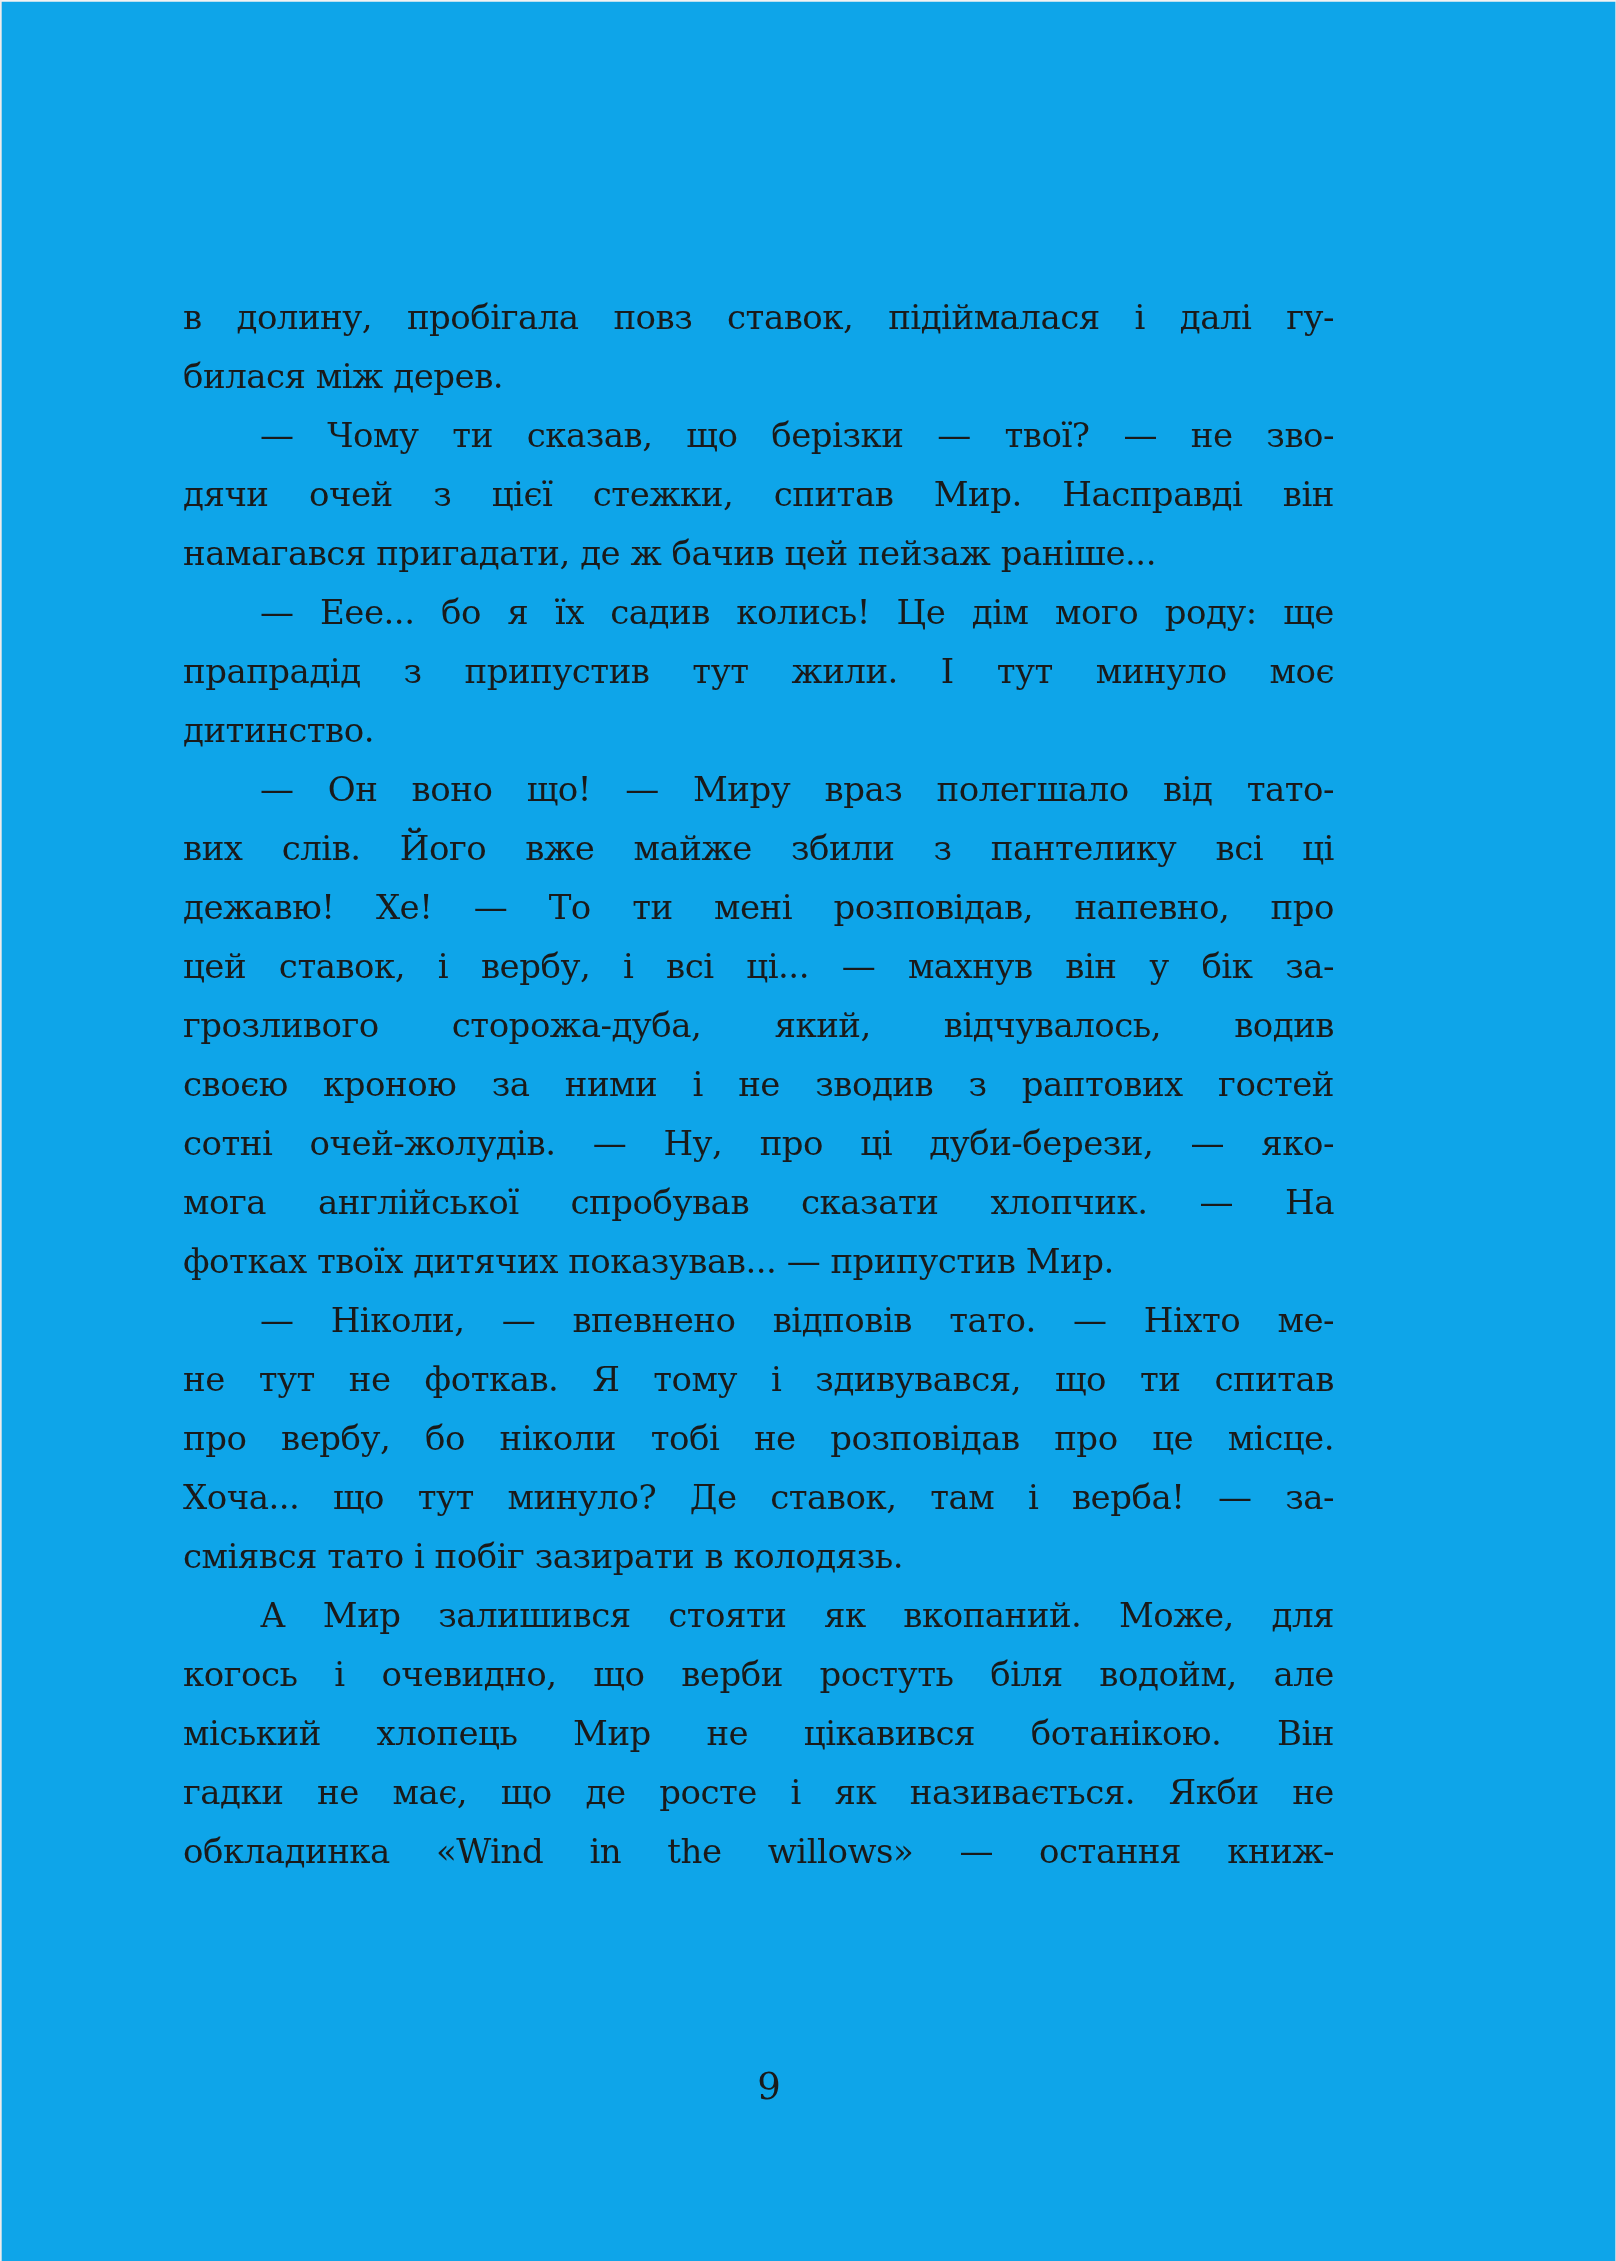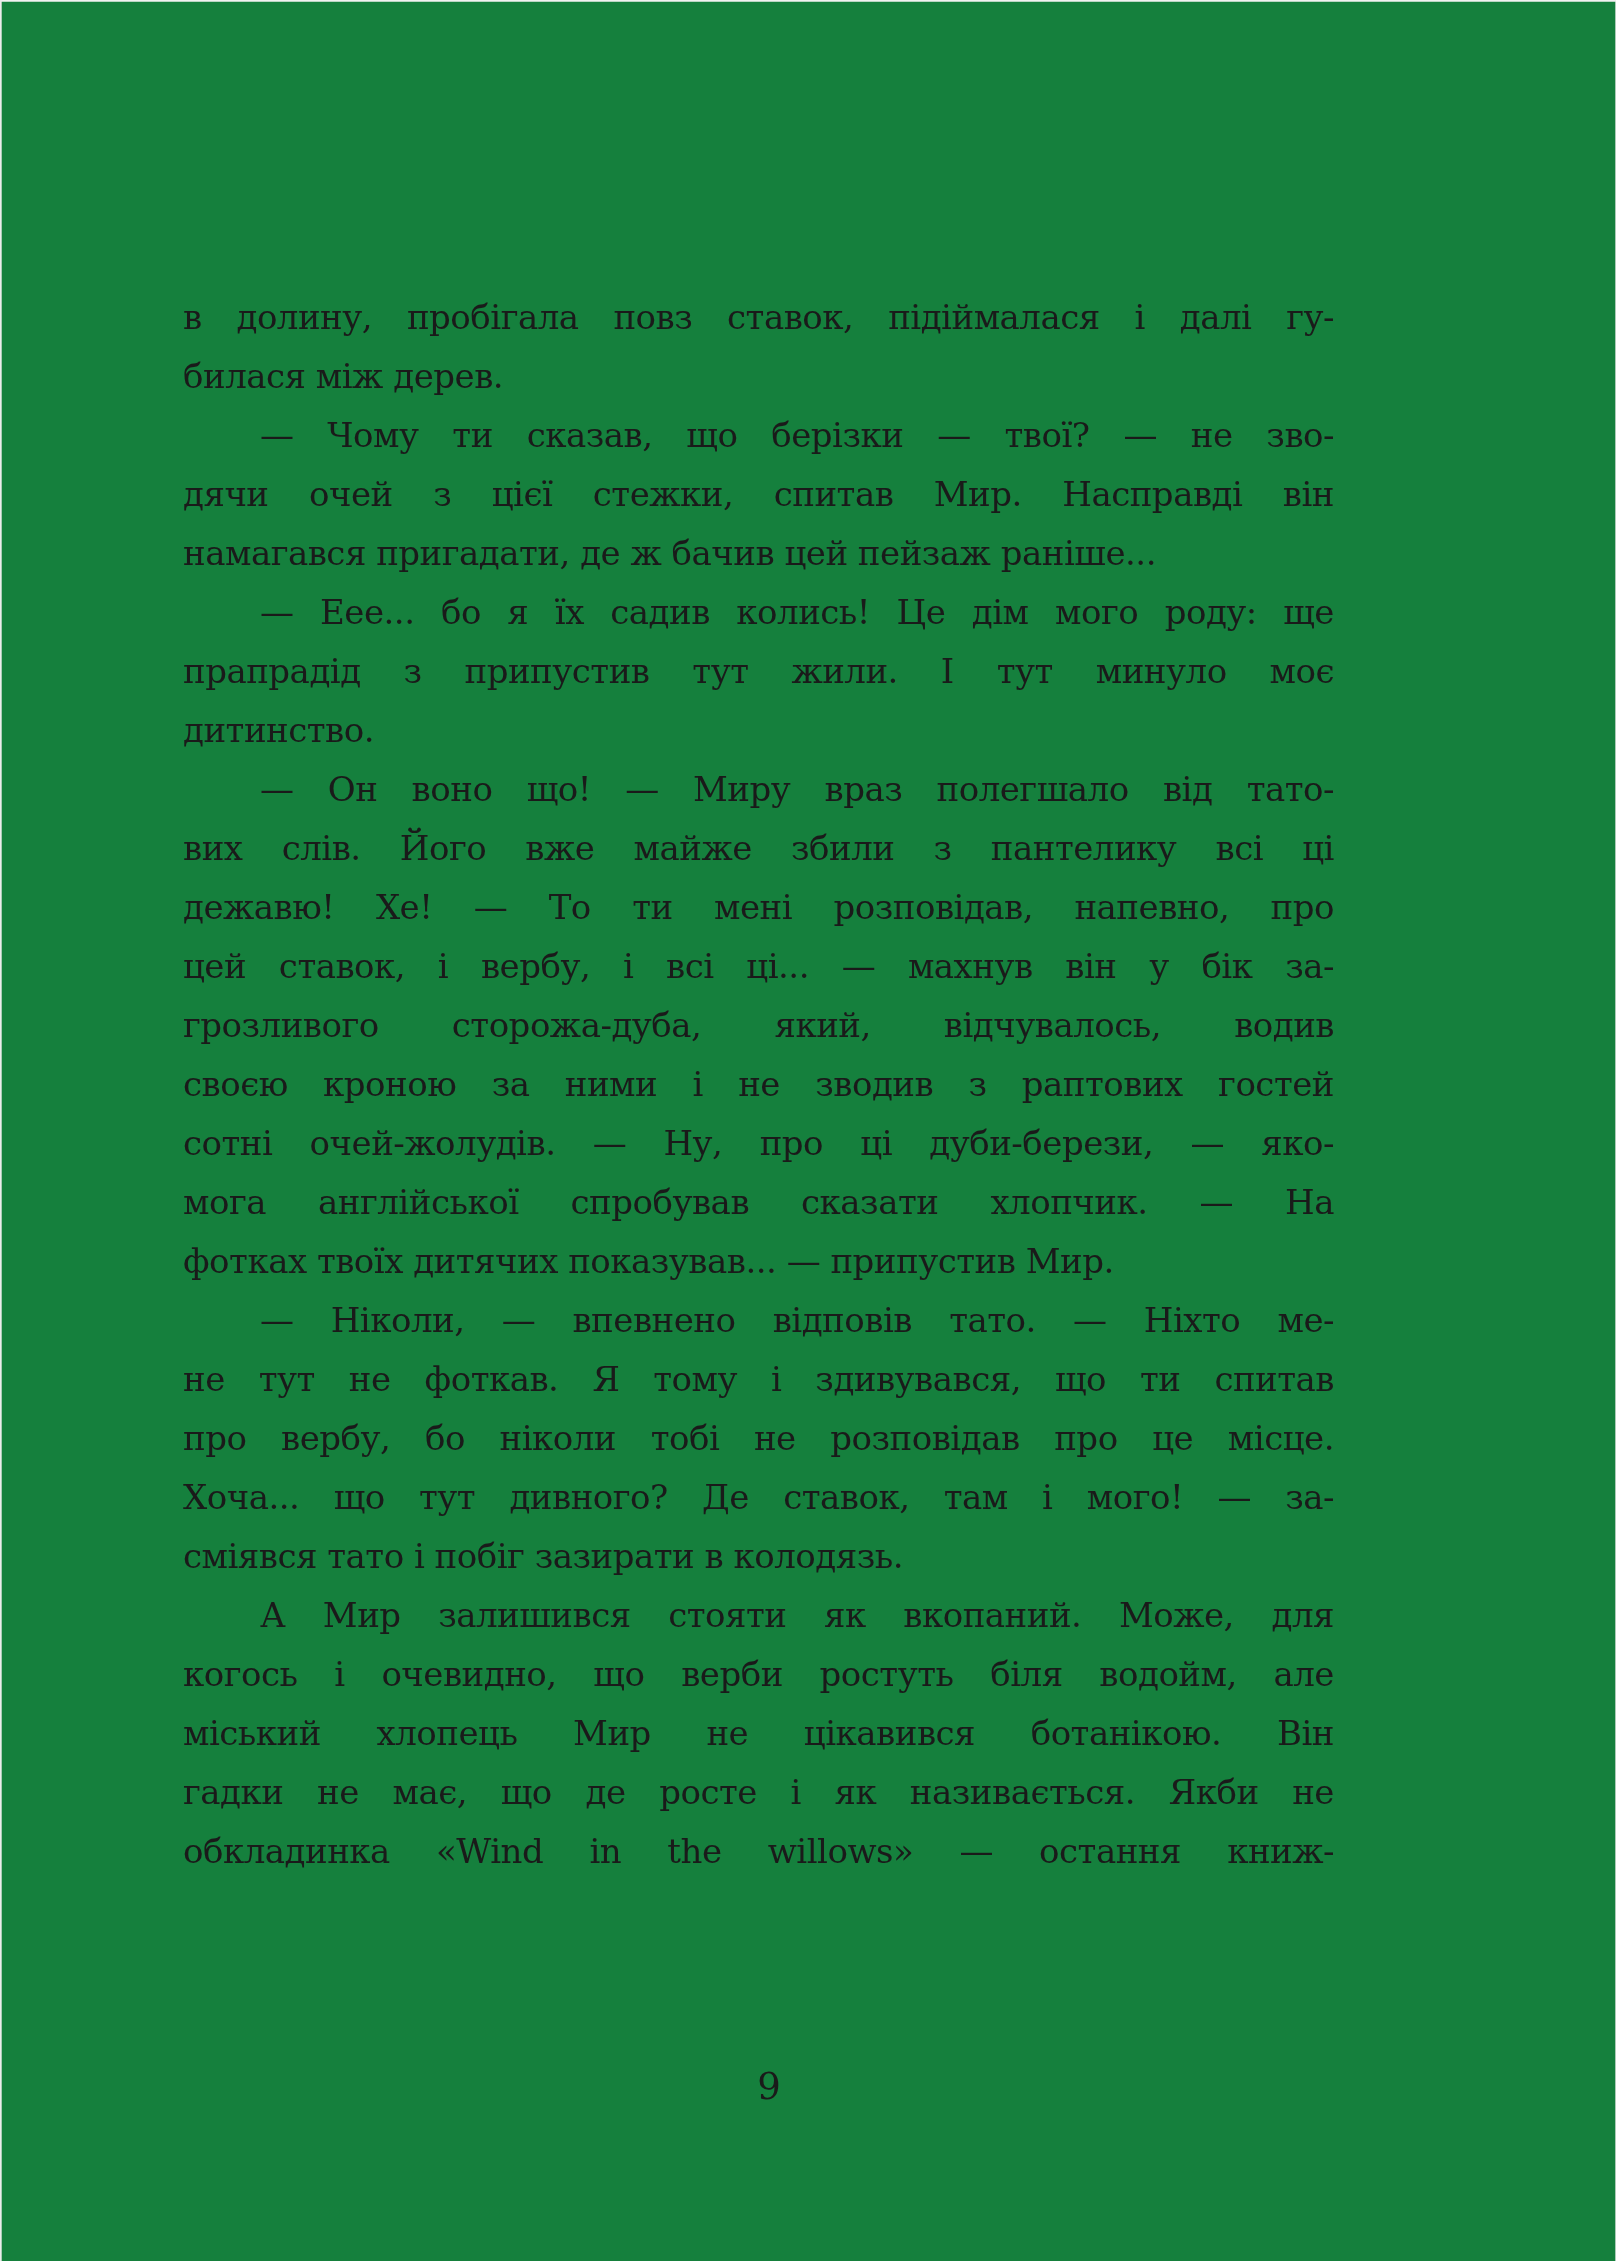--- a/index.html
+++ b/index.html
@@ -1,19 +1,19 @@
 <!DOCTYPE html>
 <html style="font-size:13.5px"><head>
 <meta charset="utf-8">
 <style>
   html, body { margin: 0; padding: 0; background: #ffffff; }
   body { width: 1617px; height: 2261px; position: relative; overflow: hidden; }
   .page {
     position: absolute; left: 0; top: 0; width: 1617px; height: 2261px;
-    background: #15803d;
+    background: #0ea5e9;
     box-shadow: inset 1.7px 0 0 #ececec, inset -1.7px 0 0 #ececec, inset 0 1.7px 0 #f2f2f2;
     text-decoration: underline;
   }
   .text-block {
     position: absolute; left: 183px; top: 288px; width: 1151px;
     font-family: "DejaVu Serif", "Liberation Serif", serif;
     font-size: 34px; line-height: 59px; color: #1a1a1a;
     letter-spacing: -0.5px; word-spacing: 0px;
   }
   .line {
@@ -48,21 +48,21 @@
     <span class="line">дежавю! Хе! — То ти мені розповідав, напевно, про</span>
     <span class="line">цей ставок, і вербу, і всі ці... — махнув він у бік за-</span>
     <span class="line">грозливого сторожа-дуба, який, відчувалось, водив</span>
     <span class="line">своєю кроною за ними і не зводив з раптових гостей</span>
     <span class="line">сотні очей-жолудів. — Ну, про ці дуби-берези, — яко-</span>
     <span class="line">мога англійської спробував сказати хлопчик. — На</span>
     <span class="line last">фотках твоїх дитячих показував... — припустив Мир.</span>
     <span class="line indent">— Ніколи, — впевнено відповів тато. — Ніхто ме-</span>
     <span class="line">не тут не фоткав. Я тому і здивувався, що ти спитав</span>
     <span class="line">про вербу, бо ніколи тобі не розповідав про це місце.</span>
-    <span class="line">Хоча... що тут дивного? Де ставок, там і мого! — за-</span>
+    <span class="line">Хоча... що тут минуло? Де ставок, там і верба! — за-</span>
     <span class="line last">сміявся тато і побіг зазирати в колодязь.</span>
     <span class="line indent">А Мир залишився стояти як вкопаний. Може, для</span>
     <span class="line">когось і очевидно, що верби ростуть біля водойм, але</span>
     <span class="line">міський хлопець Мир не цікавився ботанікою. Він</span>
     <span class="line">гадки не має, що де росте і як називається. Якби не</span>
     <span class="line">обкладинка «Wind in the willows» — остання книж-</span>
   </div>
   <div class="page-number">9</div>
 </div>
 

